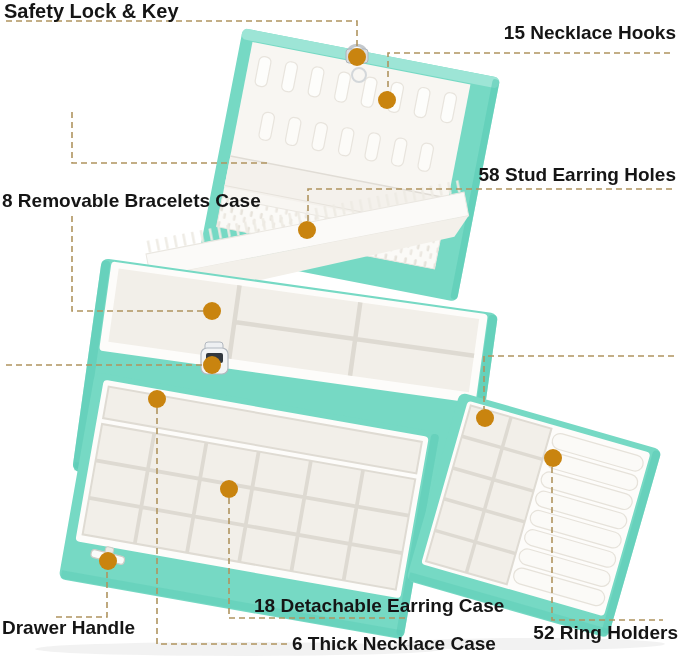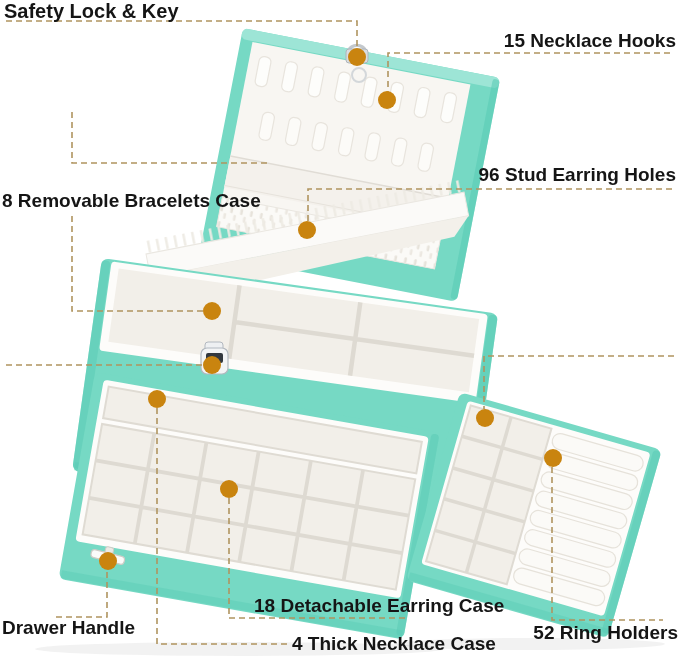--- a/index.html
+++ b/index.html
@@ -168,20 +168,20 @@
     <circle class="dot" cx="307" cy="230" r="9"></circle>
     <circle class="dot" cx="212" cy="365" r="9"></circle>
     <circle class="dot" cx="485" cy="418" r="9"></circle>
     <circle class="dot" cx="108" cy="561" r="9"></circle>
     <circle class="dot" cx="229" cy="489" r="9"></circle>
     <circle class="dot" cx="157" cy="399" r="9"></circle>
     <circle class="dot" cx="553" cy="458" r="9"></circle>
   </svg>
 
   <div class="lbl big" style="left:4px;   top:0px;">Safety Lock &amp; Key</div>
-  <div class="lbl right" style="right:3px; top:30px;">15 Necklace Hooks</div>
-  <div class="lbl right" style="right:3px; top:164px;">96 Stud Earring Holes</div>
+  <div class="lbl right" style="right:3px; top:22px;">15 Necklace Hooks</div>
+  <div class="lbl right" style="right:3px; top:164px;">58 Stud Earring Holes</div>
   <div class="lbl" style="left:2px;   top:190px;">8 Removable Bracelets Case</div>
   <div class="lbl" style="left:2px;   top:617px;">Drawer Handle</div>
   <div class="lbl" style="left:254px; top:595px;">18 Detachable Earring Case</div>
-  <div class="lbl" style="left:292px; top:633px;">4 Thick Necklace Case</div>
+  <div class="lbl" style="left:292px; top:633px;">6 Thick Necklace Case</div>
   <div class="lbl right" style="right:1px; top:622px;text-align:center;">52 Ring Holders</div>
 </div>
 
 </body></html>

